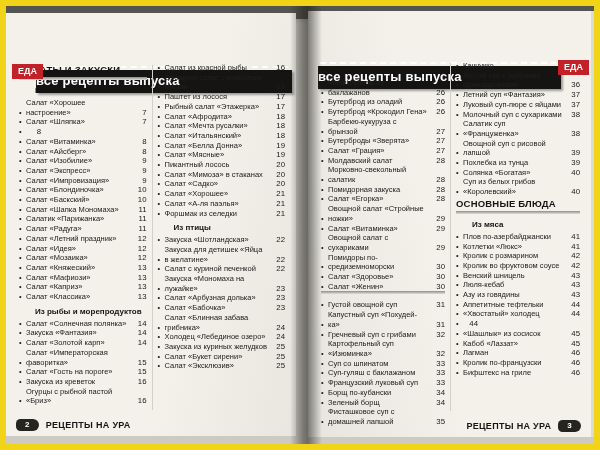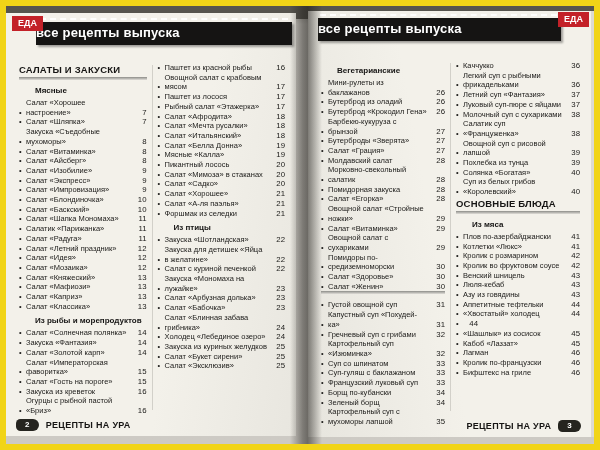--- a/index.html
+++ b/index.html
@@ -11,21 +11,21 @@
 
   .page { position:absolute; overflow:hidden; }
   .page-left  { left:0; top:7px; width:290px; bottom:8px;
                 background:linear-gradient(100deg,#f3f1ea 60%,#e8e6df 100%); }
   .page-right { right:0; top:5px; width:283px; bottom:7px;
                 background:linear-gradient(260deg,#f3f1ea 55%,#e7e5de 100%);
                 border-right:3px solid #dddad2; }
   .gutter { position:absolute; left:284px; top:0; width:32px; bottom:0; z-index:5;
             background:linear-gradient(to right,rgba(30,28,24,0) 0,rgba(30,28,24,.45) 40%,rgba(30,28,24,.55) 55%,rgba(30,28,24,0) 100%); }
 
-  .hdr { position:relative; height:42px; }
+  .hdr { position:relative; height:42px;margin-top:48px; }
   .dashes { position:absolute; height:0; border-top:2px dashed rgba(255,255,255,.9); }
   .hdr-left .dashes  { left:34px; right:8px; top:5px; }
   .hdr-right .dashes { left:12px; right:34px; top:3px; }
   .banner { position:absolute; background:#151413; color:#fff; font-weight:bold;
             font-size:13px; letter-spacing:.2px; text-align:left; padding:3px 0 5px 0;
             box-shadow:2px 2px 2px rgba(0,0,0,.35); }
   .hdr-left .banner  { left:30px; right:4px; top:9px; }
   .hdr-right .banner { left:10px; right:30px; top:7px; }
   .brand-box { position:absolute; background:#c32128; color:#fff; font-weight:bold;
                font-size:9px; padding:2px 6px 3px 6px; z-index:3; }
@@ -73,21 +73,20 @@
               <span class="label">Салат «Хорошее настроение»</span>
               <span class="num">7</span>
             </div>
             <div class="toc-item">
               <span class="bullet">•</span>
               <span class="label">Салат «Шляпка»</span>
               <span class="num">7</span>
             </div>
             <div class="toc-item">
               <span class="bullet">•</span>
-              <span class="label">Закуска «Съедобные мухоморы»</span>
               <span class="num">8</span>
             </div>
             <div class="toc-item">
               <span class="bullet">•</span>
               <span class="label">Салат «Витаминка»</span>
               <span class="num">8</span>
             </div>
             <div class="toc-item">
               <span class="bullet">•</span>
               <span class="label">Салат «Айсберг»</span>
@@ -202,21 +201,21 @@
             <div class="toc-item">
               <span class="bullet">•</span>
               <span class="label">Огурцы с рыбной пастой «Бриз»</span>
               <span class="num">16</span>
             </div>
           </div>
         <div class="col-divider"></div>
         <div class="col">
             <div class="toc-item">
               <span class="bullet">•</span>
-              <span class="label">Паштет из красной рыбы</span>
+              <span class="label">Салат из красной рыбы</span>
               <span class="num">16</span>
             </div>
             <div class="toc-item">
               <span class="bullet">•</span>
               <span class="label">Овощной салат с крабовым мясом</span>
               <span class="num">17</span>
             </div>
             <div class="toc-item">
               <span class="bullet">•</span>
               <span class="label">Паштет из лосося</span>
@@ -242,21 +241,21 @@
               <span class="label">Салат «Итальянский»</span>
               <span class="num">18</span>
             </div>
             <div class="toc-item">
               <span class="bullet">•</span>
               <span class="label">Салат «Белла Донна»</span>
               <span class="num">19</span>
             </div>
             <div class="toc-item">
               <span class="bullet">•</span>
-              <span class="label">Мясные «Калла»</span>
+              <span class="label">Салат «Мясные»</span>
               <span class="num">19</span>
             </div>
             <div class="toc-item">
               <span class="bullet">•</span>
               <span class="label">Пикантный лосось</span>
               <span class="num">20</span>
             </div>
             <div class="toc-item">
               <span class="bullet">•</span>
               <span class="label">Салат «Мимоза» в стаканах</span>
@@ -478,21 +477,21 @@
               <span class="label">Борщ по-кубански</span>
               <span class="num">34</span>
             </div>
             <div class="toc-item">
               <span class="bullet">•</span>
               <span class="label">Зеленый борщ</span>
               <span class="num">34</span>
             </div>
             <div class="toc-item">
               <span class="bullet">•</span>
-              <span class="label">Картофельный суп с мухоморы лапшой</span>
+              <span class="label">Фисташковое суп с домашней лапшой</span>
               <span class="num">35</span>
             </div>
           </div>
         <div class="col-divider"></div>
         <div class="col">
             <div class="toc-item">
               <span class="bullet">•</span>
               <span class="label">Каччукко</span>
               <span class="num">36</span>
             </div>

